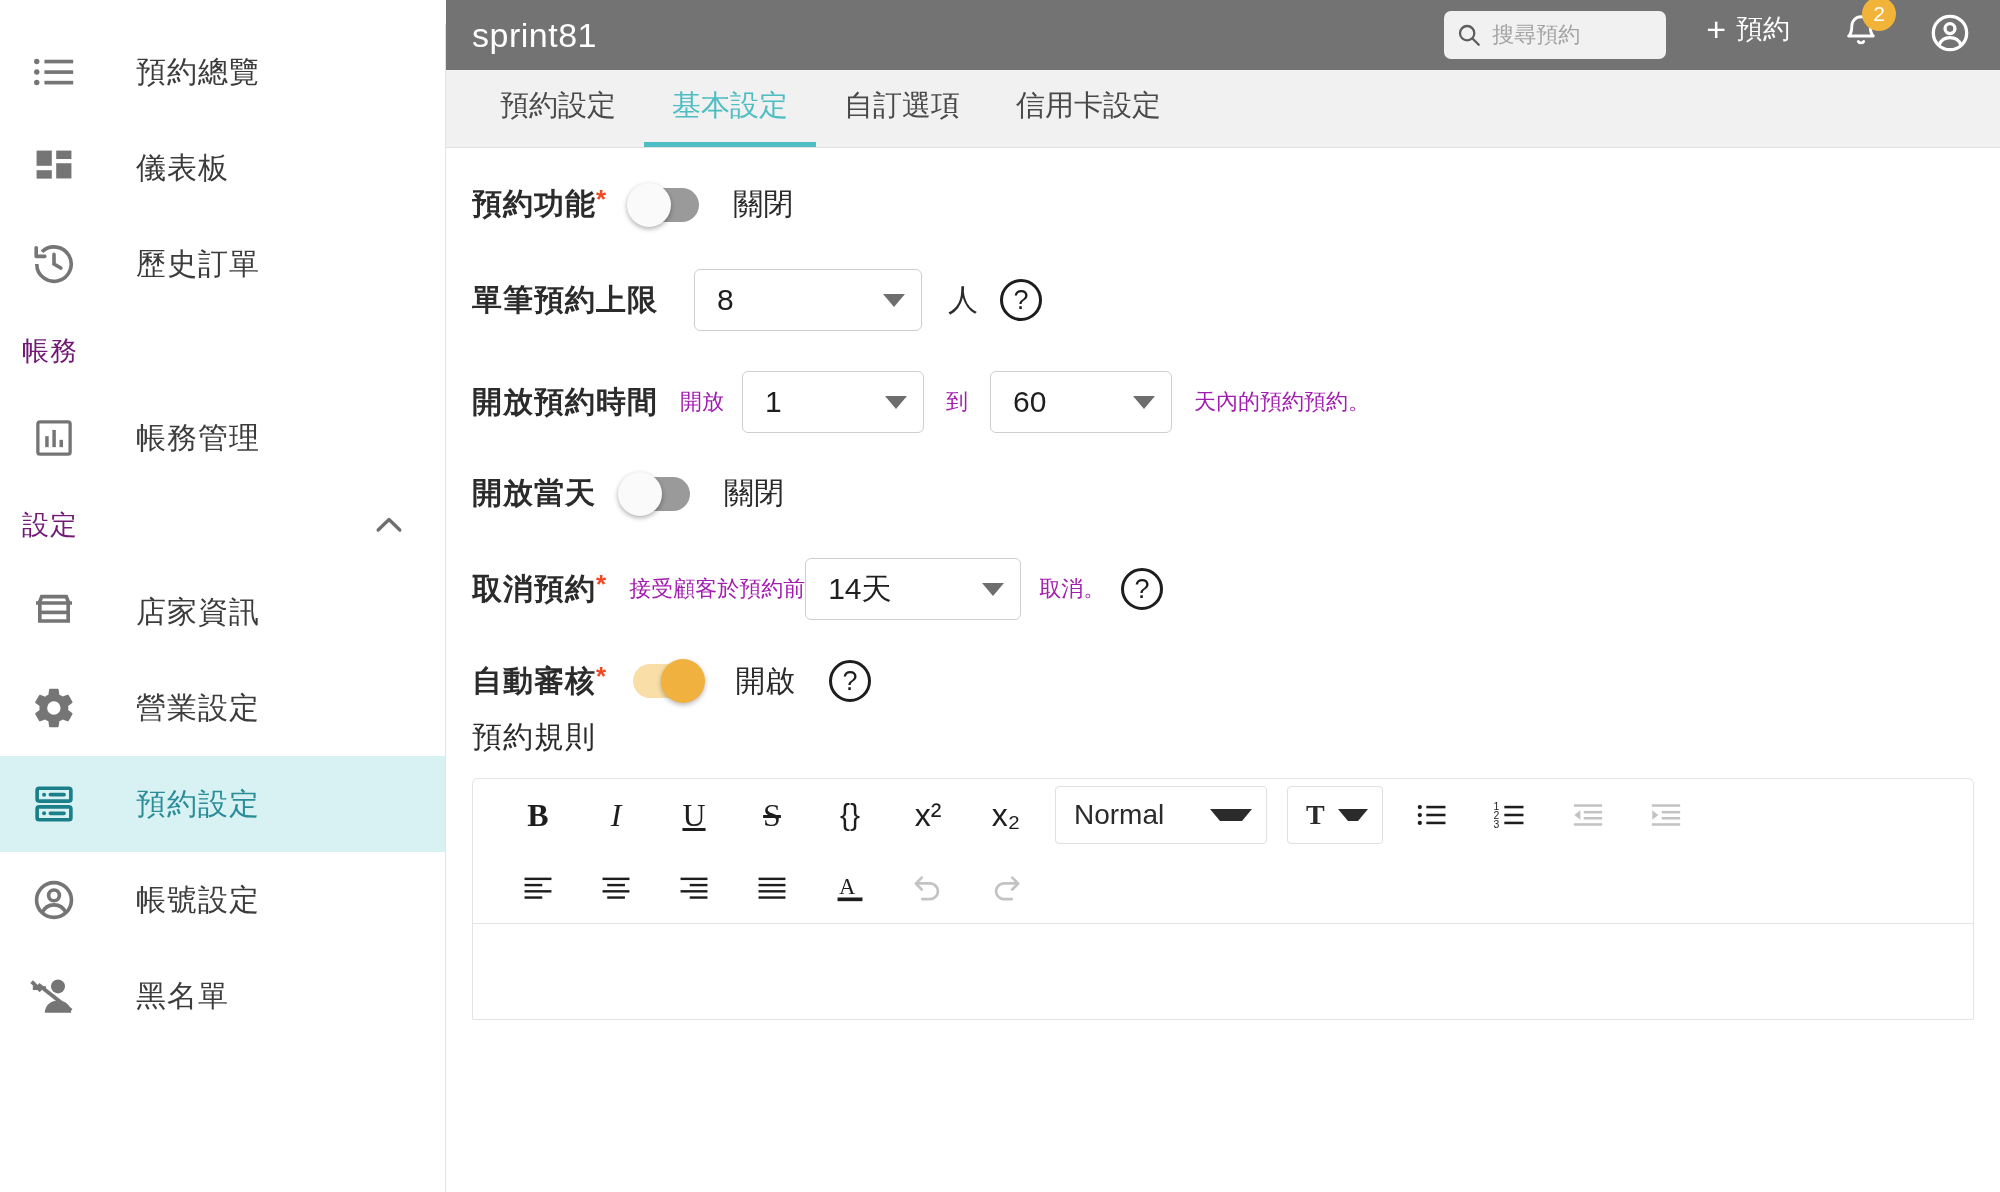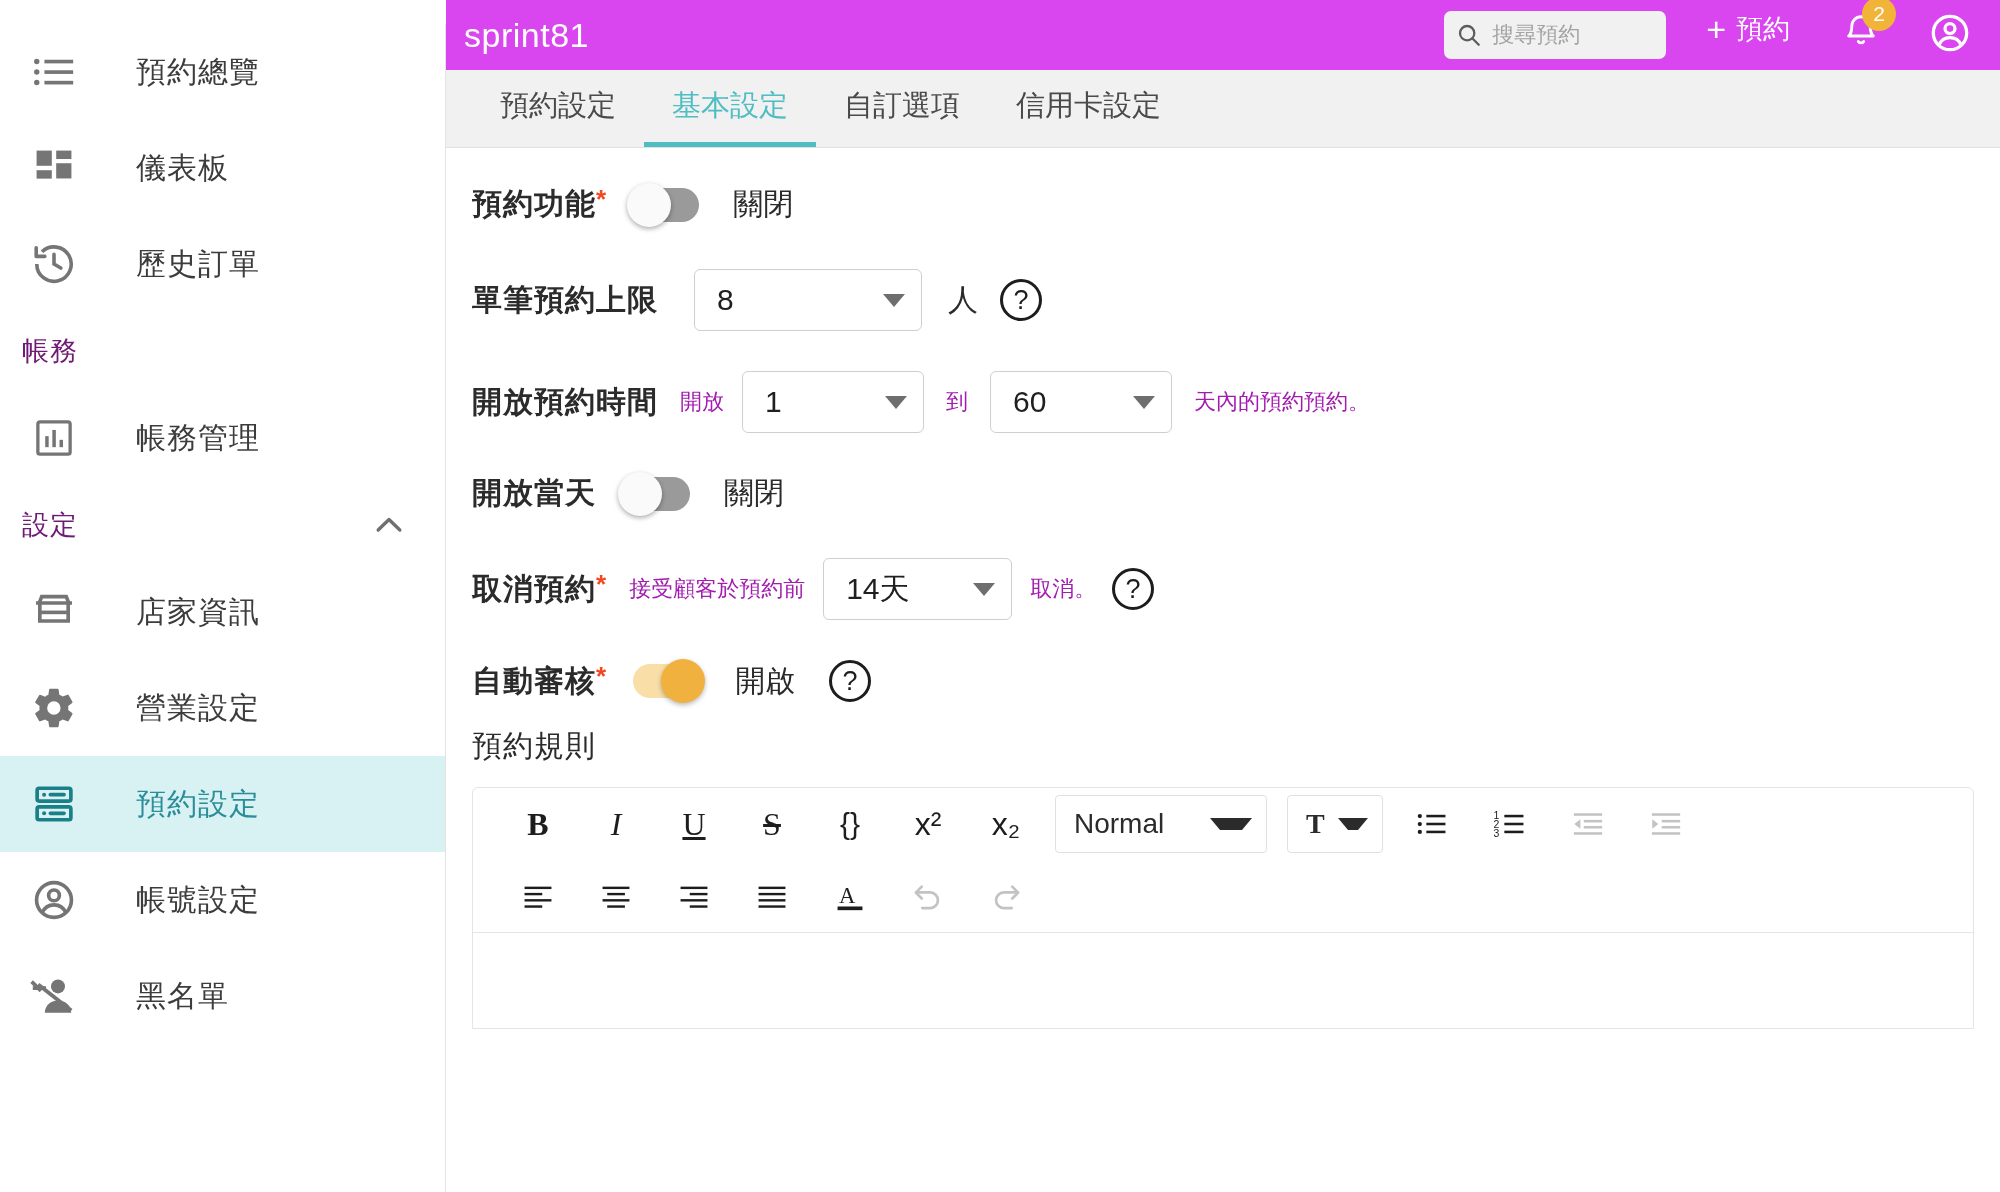--- a/index.html
+++ b/index.html
@@ -38,22 +38,22 @@
     display: flex; align-items: center; justify-content: space-between;
     height: 78px; padding: 0 36px 0 22px;
   }
   .nav-group .gl { font-size: 27px; color: #701a75; letter-spacing: 1px; }
   .nav-group .chev { color: #6f6f6f; display: flex; }
 
   
   .main { flex: 1 1 auto; height: 1192px; position: relative; background: #fff; overflow: hidden; }
 
   .topbar {
-    height: 70px; background: #d946ef; display: flex; align-items: center;
-    padding: 0 22px 0 18px; position: relative;
+    height: 70px; background: #737373; display: flex; align-items: center;
+    padding: 0 22px 0 26px; position: relative;
   }
   .brand { color: #fff; font-size: 34px; letter-spacing: 0.5px; flex: 0 0 auto; }
   .topbar-right { margin-left: auto; display: flex; align-items: flex-start; gap: 12px; }
 
   .search-box {
     width: 222px; height: 48px; background: #f1f1f1; border-radius: 7px;
     display: flex; align-items: center; padding: 0 12px; gap: 10px;
     margin-right: 28px;
   }
   .search-box .sico { color: #5d5d5d; display: flex; flex: 0 0 auto; }
@@ -385,29 +385,29 @@
         <div class="row-label">開放當天</div>
         <div class="toggle" style="margin-left:26px;">
             <span class="knob"></span>
           </div>
         <div class="tog-state" style="margin-left:34px;">關閉</div>
       </div>
 
       <div class="row" style="margin-bottom:40px;">
         <div class="row-label"><span>取消預約</span><span class="req">*</span></div>
         <div class="sub" style="margin-left:22px;">接受顧客於預約前</div>
-        <div class="select" style="width:189px; margin-left:18px;">
+        <div class="select" style="width:216px; ">
           <span class="val">14天</span>
           <span class="caret"></span>
         </div>
         <div class="sub" style="margin-left:18px;">取消。</div>
         <div class="help" style="margin-left:16px;">?</div>
       </div>
 
-      <div class="row" style="margin-bottom:24px;">
+      <div class="row" style="margin-bottom:15px;">
         <div class="row-label"><span>自動審核</span><span class="req">*</span></div>
         <div class="toggle on" style="margin-left:26px;">
             <span class="knob"></span>
           </div>
         <div class="tog-state" style="margin-left:34px;">開啟</div>
         <div class="help" style="margin-left:34px;">?</div>
       </div>
 
       <div class="section-title">預約規則</div>
 

